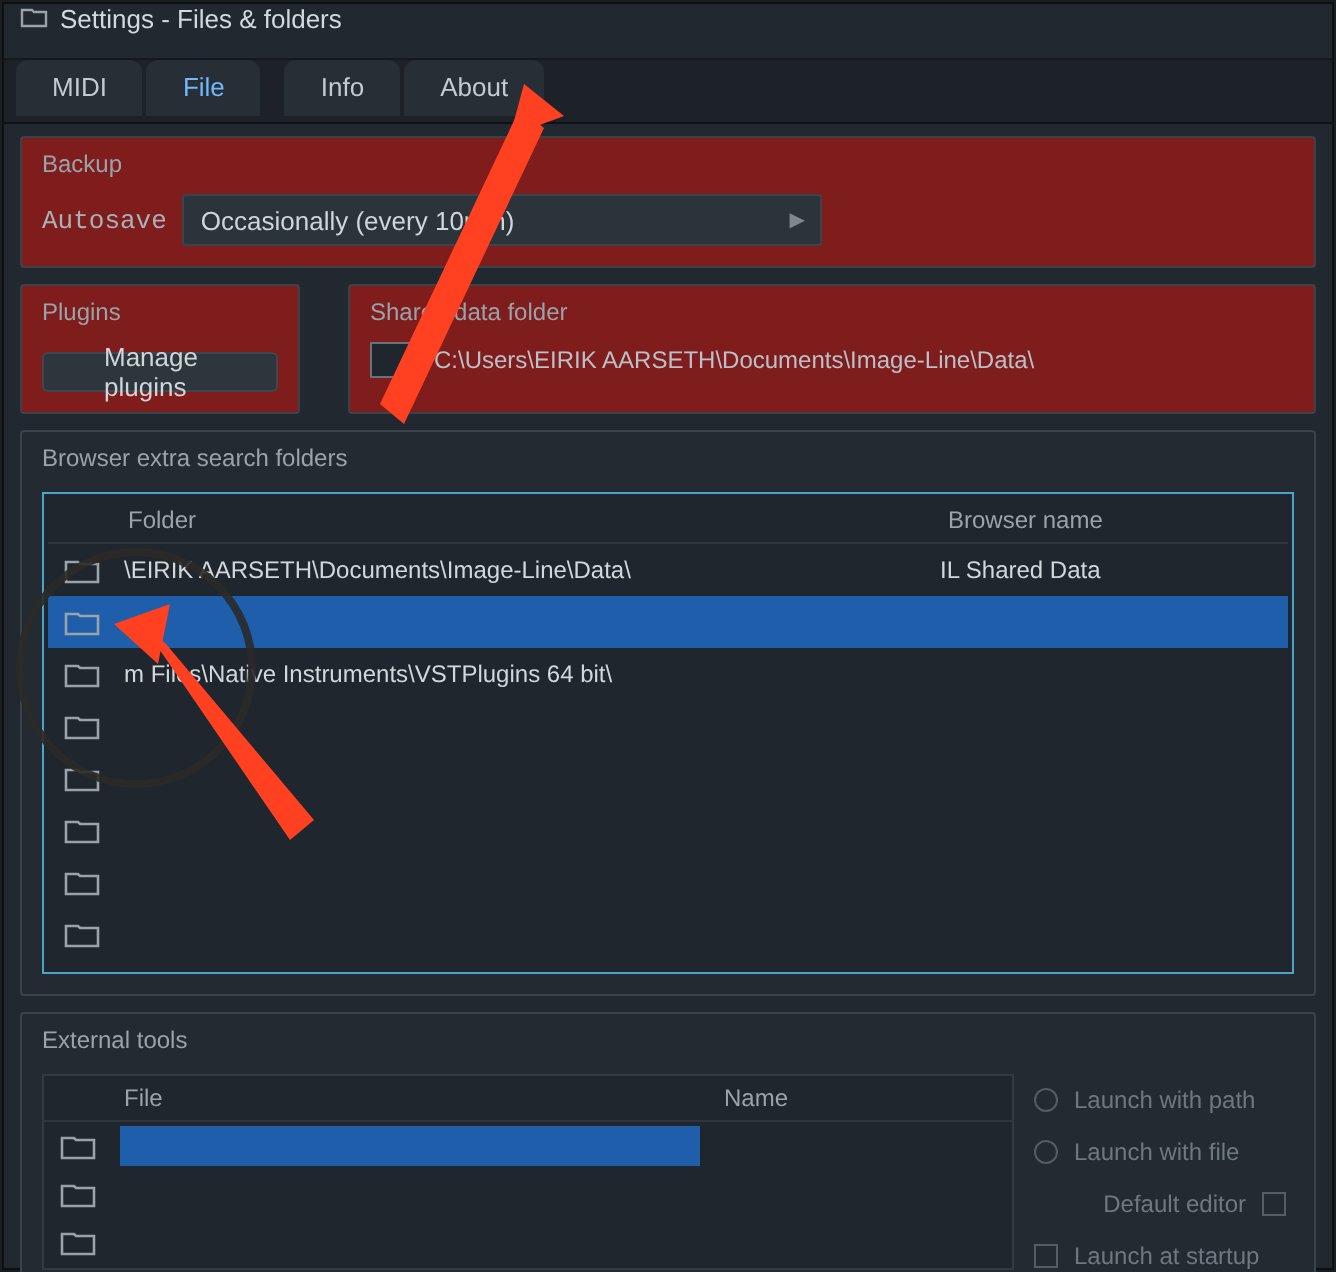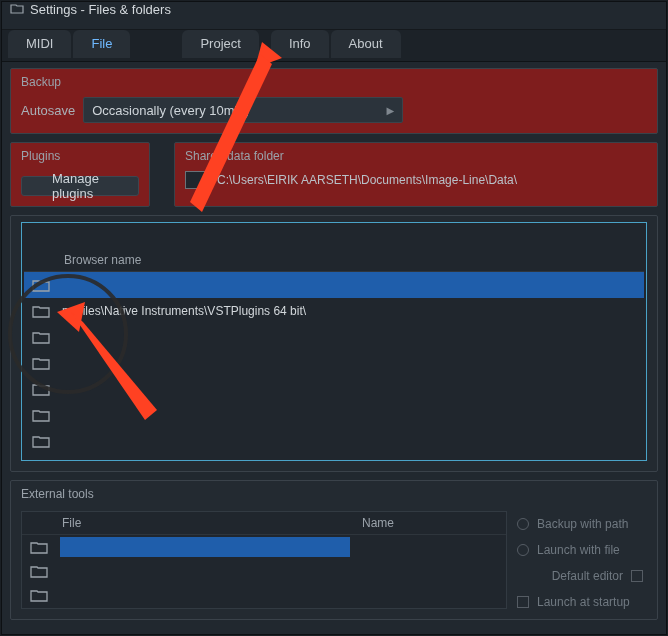--- a/index.html
+++ b/index.html
@@ -13,35 +13,35 @@
   .tab { padding:6px 18px 7px; color:#c4cacf; font-size:13px; border-top-left-radius:6px; border-top-right-radius:6px; background:#272e35; position:relative; cursor:pointer; }
   .tab.active { color:#6fb9ff; background:#272e35; }
   .tab.gap-wide { margin-left:50px; }
   .tab.gap-small { margin-left:10px; }
   .tab.gap-large { margin-left:70px; }
   .body { padding:6px 8px 8px; }
   .panel { border:1px solid #3a424a; border-radius:2px; margin-bottom:8px; background:#7f1d1d; }
   .panel-title { padding:6px 10px 4px; color:#9aa2aa; font-size:12px; }
   .panel-body { padding:4px 10px 10px; }
   .row { display:flex; align-items:center; gap:8px; }
-  .label { color:#a9b0b7; font-size:13px; }
+  .label { color:#a9b0b7; font-size:13px;font-family:Liberation Mono, monospace; }
   .dropdown { display:flex; align-items:center; justify-content:space-between; flex:1; max-width:320px; height:26px; padding:0 8px; background:#2b333b; border:1px solid #3b434b; border-radius:2px; color:#cfd5da; font-size:13px; cursor:pointer; }
   .dropdown .chev { color:#7f878f; font-size:10px; }
   .two-col { display:flex; gap:24px; }
   .two-col .panel { flex:1 1 auto; }
   .two-col .panel.plugins { flex:0 0 140px; }
   .btn { display:inline-flex; align-items:center; justify-content:center; height:20px; padding:0 30px; background:#2d353d; border:1px solid #3e4650; border-radius:3px; color:#cfd5da; font-size:13px; cursor:pointer; }
   .sdf-row { display:flex; align-items:center; gap:10px; }
   .sq { width:22px; height:18px; border:1px solid #6b7178; background:#20262d; }
   .sdf-path { color:#b9c0c7; font-size:12px; }
   .browser-panel { border:1px solid #3a424a; border-radius:2px; background:#232a31; }
   .browser-inner { margin:6px 10px 10px; border:1px solid #4aa3c8; padding:2px 2px 6px; background:#20262d; }
   .bhead { display:flex; align-items:center; padding:4px 12px 4px 40px; color:#9aa2aa; font-size:12px; border-bottom:1px solid #2e353c; }
   .bhead .c1 { flex:0 0 410px; }
-  .bhead .c2 { flex:1;margin-top:24px; }
+  .bhead .c2 { flex:1; }
   .brow { display:flex; align-items:center; height:26px; padding:0 6px; }
   .brow .fld { width:22px; display:flex; align-items:center; justify-content:center; margin-right:10px; }
   .brow .fld svg path { stroke:#9aa2aa; }
   .brow .path { flex:0 0 408px; color:#d2d7db; font-size:12px; white-space:nowrap; overflow:hidden; }
   .brow .bn { color:#d2d7db; font-size:12px; }
   .brow.sel { background:#1f5eab; }
   .brow.sel .path .bar { display:inline-block; height:22px; width:360px; background:#1f5eab; }
   .ext-panel { border:1px solid #3a424a; border-radius:2px; background:#232a31; margin-top:8px; }
   .ext-body { display:flex; gap:10px; padding:6px 10px 10px; }
   .ext-list { flex:1; border:1px solid #323a42; background:#20262d; }
@@ -70,21 +70,20 @@
       <svg width="14" height="12" viewBox="0 0 14 12">
           <path d="M1 3h5l1 1h6v7H1z" fill="none" stroke="#9aa2aa" stroke-width="1.2"></path>
         </svg>
     </span>
     <span class="title">Settings - Files &amp; folders</span>
   </div>
 
   <div class="tabs">
     <div class="tab">MIDI</div>
     <div class="tab active">File</div>
-    <div class="tab gap-wide">Project</div>
     <div class="tab gap-small">Info</div>
     <div class="tab">About</div>
   </div>
 
   <div class="body">
 
     <div class="panel">
       <div class="panel-title">Backup</div>
       <div class="panel-body">
         <div class="row">
@@ -109,25 +108,36 @@
         <div class="panel-body">
           <div class="sdf-row">
             <div class="sq"></div>
             <span class="sdf-path">C:\Users\EIRIK AARSETH\Documents\Image-Line\Data\</span>
           </div>
         </div>
       </div>
     </div>
 
     <div class="browser-panel">
+      <div class="panel-title">Browser extra search folders</div>
       <div class="browser-inner">
         <div class="bhead">
+          <span class="c1">Folder</span>
           <span class="c2">Browser name</span>
         </div>
 
+        <div class="brow">
+          <span class="fld">
+              <svg width="18" height="14" viewBox="0 0 18 14">
+                <path d="M1 3h6l1 1h9v9H1z" fill="none" stroke-width="1.3"></path>
+              </svg>
+            </span>
+          <span class="path">\EIRIK AARSETH\Documents\Image-Line\Data\</span>
+          <span class="bn">IL Shared Data</span>
+        </div>
         <div class="brow sel">
           <span class="fld">
               <svg width="18" height="14" viewBox="0 0 18 14">
                 <path d="M1 3h6l1 1h9v9H1z" fill="none" stroke-width="1.3"></path>
               </svg>
             </span>
           <span class="path"><span class="bar"></span></span>
           <span class="bn"></span>
         </div>
         <div class="brow">
@@ -209,21 +219,21 @@
             <span class="fld">
                 <svg width="18" height="14" viewBox="0 0 18 14">
                   <path d="M1 3h6l1 1h9v9H1z" fill="none" stroke="#9aa2aa" stroke-width="1.3"></path>
                 </svg>
               </span>
           </div>
         </div>
         <div class="ext-opts">
           <div class="opt">
             <span class="radio"></span>
-            <span>Backup with path</span>
+            <span>Launch with path</span>
           </div>
           <div class="opt">
             <span class="radio"></span>
             <span>Launch with file</span>
           </div>
           <div class="opt sub">
             <span>Default editor</span>
             <span class="sqsm"></span>
           </div>
           <div class="opt">

